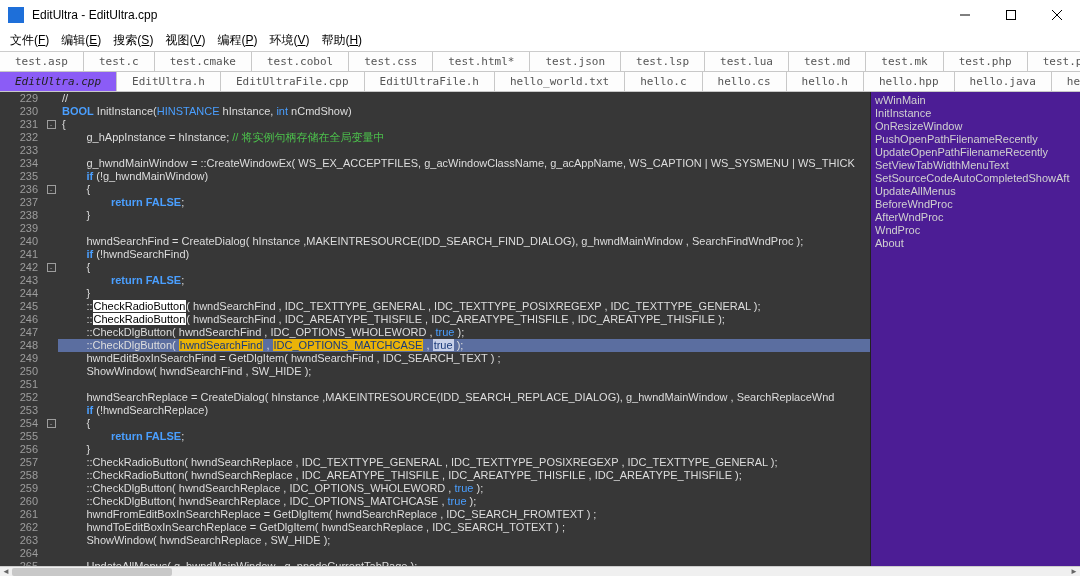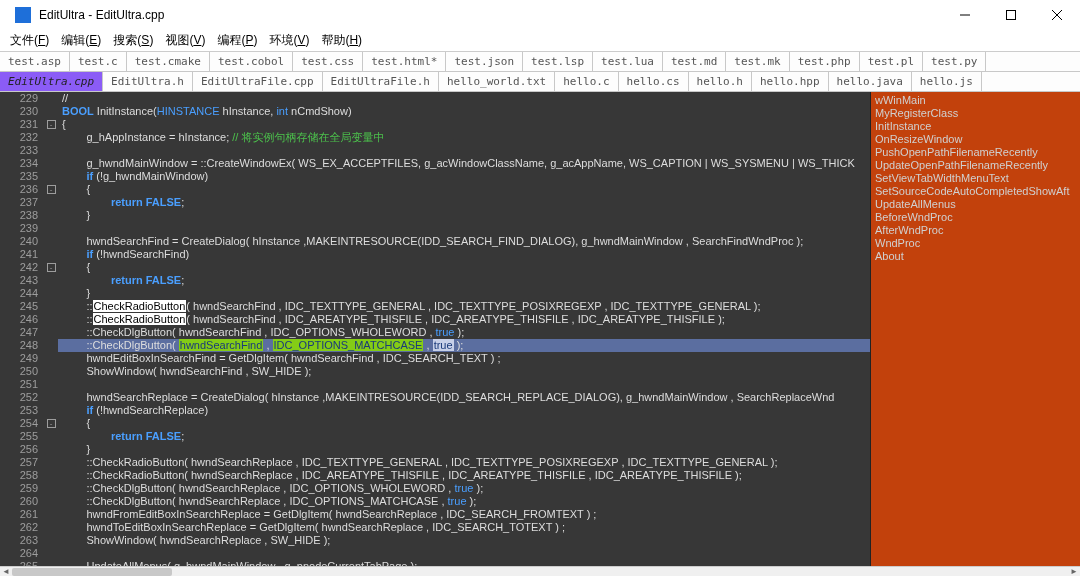--- a/index.html
+++ b/index.html
@@ -1,54 +1,54 @@
 <!DOCTYPE html>
 <html><head>
 <meta charset="utf-8">
 <style>
 * { margin:0; padding:0; box-sizing:border-box; font-family:"Microsoft YaHei","SimSun",sans-serif; }
 body { width:1080px; height:576px; background:#fff; overflow:hidden; font-size:12px; }
 
-.titlebar { height:30px; background:#fff; display:flex; align-items:center; padding:0 0 0 8px;margin-left:7px; }
+.titlebar { height:30px; background:#fff; display:flex; align-items:center; padding:0 0 0 8px; }
 .titlebar .icon { width:16px; height:16px; background:#1e6fd9; margin-right:8px; }
 .titlebar .title { flex:1; color:#000; font-size:12px; }
 .titlebar .winbtns { display:flex; }
 .titlebar .winbtn { width:46px; height:30px; display:flex; align-items:center; justify-content:center; color:#000; font-size:13px; }
 .titlebar .winbtn svg { width:10px; height:10px; }
 
 .menubar { height:22px; background:#fff; display:flex; padding:0 4px; border-bottom:1px solid #ccc; }
 .menubar .mi { padding:2px 6px; color:#000; font-size:12px; }
 .menubar .mi u { text-decoration:underline; }
 
 .tabrow { height:20px; background:#fdfdfd; display:flex; border-bottom:1px solid #c8c8c8; overflow:hidden; }
-.tabrow .tab { padding:2px 8px; font-family:Consolas,monospace; font-size:11px; color:#222; border-right:1px solid #c8c8c8; white-space:nowrap; display:flex; align-items:center; }
+.tabrow .tab { padding:2px 15px; font-family:Consolas,monospace; font-size:11px; color:#222; border-right:1px solid #c8c8c8; white-space:nowrap; display:flex; align-items:center; }
 .tabrow .tab.active { background:#8b5cf6;font-style:italic; }
 .tabrow .tab.dim { color:#555; }
 
 .workspace { display:flex; height:calc(576px - 30px - 22px - 20px - 20px - 10px); }
 
 .gutter { width:44px; background:#373737; color:#9d9d9d; font-family:Consolas,monospace; font-size:11px; text-align:right; padding-right:6px; }
 .gutter .ln { height:13px; line-height:13px; }
 
 .fold { width:14px; background:#373737; }
 .fold .fm { height:13px; display:flex; align-items:center; justify-content:center; }
 .fold .box { width:9px; height:9px; border:1px solid #9d9d9d; font-size:8px; line-height:7px; text-align:center; color:#9d9d9d; background:#373737; }
 
 .editor { flex:1; background:#373737; font-family:Consolas,monospace; font-size:11px; color:#ddd; overflow:hidden; position:relative; }
 .editor .row { height:13px; line-height:13px; white-space:pre; padding-left:4px; }
 .editor .row.sel { background:#5b6ea0; }
 .kw-blue { color:#4a9fff; font-weight:bold; }
 .kw-type { color:#4a9fff; }
 .cm { color:#4cc24c; }
 .bool { color:#4a9fff; }
 .hl-fn { background:#fff; color:#000; padding:0 1px;margin-top:13px; }
-.sel-arg { background:#84cc16; color:#1a3a7a; padding:0 1px; }
+.sel-arg { background:#eab308; color:#1a3a7a; padding:0 1px; }
 .sel-bool { background:#c7d0e8; color:#1a3a7a; padding:0 1px; }
 
-.sidepanel { width:210px; background:#c2410c; color:#d0d0d0; font-family:Consolas,monospace; font-size:11px; padding:2px 4px; border-left:1px solid #222; overflow:hidden; }
+.sidepanel { width:210px; background:#4c1d95; color:#d0d0d0; font-family:Consolas,monospace; font-size:11px; padding:2px 4px; border-left:1px solid #222; overflow:hidden; }
 .sidepanel .sym { height:13px; line-height:13px; white-space:nowrap; overflow:hidden; }
 
 .hscroll { height:10px; background:#f0f0f0; border-top:1px solid #ccc; position:relative; }
 .hscroll .thumb { position:absolute; left:12px; top:1px; width:160px; height:8px; background:#c8c8c8; border-radius:2px; }
 .hscroll .ar { position:absolute; top:0; width:12px; height:10px; font-size:8px; text-align:center; line-height:10px; color:#666; }
 .hscroll .ar.l { left:0; }
 .hscroll .ar.r { right:0; }
 </style>
 </head>
 <body>
@@ -239,21 +239,20 @@
       <div class="row">        ::CheckDlgButton( hwndSearchReplace , IDC_OPTIONS_WHOLEWORD , <span class="bool">true</span> );</div>
       <div class="row">        ::CheckDlgButton( hwndSearchReplace , IDC_OPTIONS_MATCHCASE , <span class="bool">true</span> );</div>
       <div class="row">        hwndFromEditBoxInSearchReplace = GetDlgItem( hwndSearchReplace , IDC_SEARCH_FROMTEXT ) ;</div>
       <div class="row">        hwndToEditBoxInSearchReplace = GetDlgItem( hwndSearchReplace , IDC_SEARCH_TOTEXT ) ;</div>
       <div class="row">        ShowWindow( hwndSearchReplace , SW_HIDE );</div>
       <div class="row"></div>
       <div class="row">        UpdateAllMenus( g_hwndMainWindow , g_pnodeCurrentTabPage );</div>
     </div>
   <div class="sidepanel" id="symbols">
       <div class="sym">wWinMain</div>
-      <div class="sym">MyRegisterClass</div>
       <div class="sym">InitInstance</div>
       <div class="sym">OnResizeWindow</div>
       <div class="sym">PushOpenPathFilenameRecently</div>
       <div class="sym">UpdateOpenPathFilenameRecently</div>
       <div class="sym">SetViewTabWidthMenuText</div>
       <div class="sym">SetSourceCodeAutoCompletedShowAft</div>
       <div class="sym">UpdateAllMenus</div>
       <div class="sym">BeforeWndProc</div>
       <div class="sym">AfterWndProc</div>
       <div class="sym">WndProc</div>

